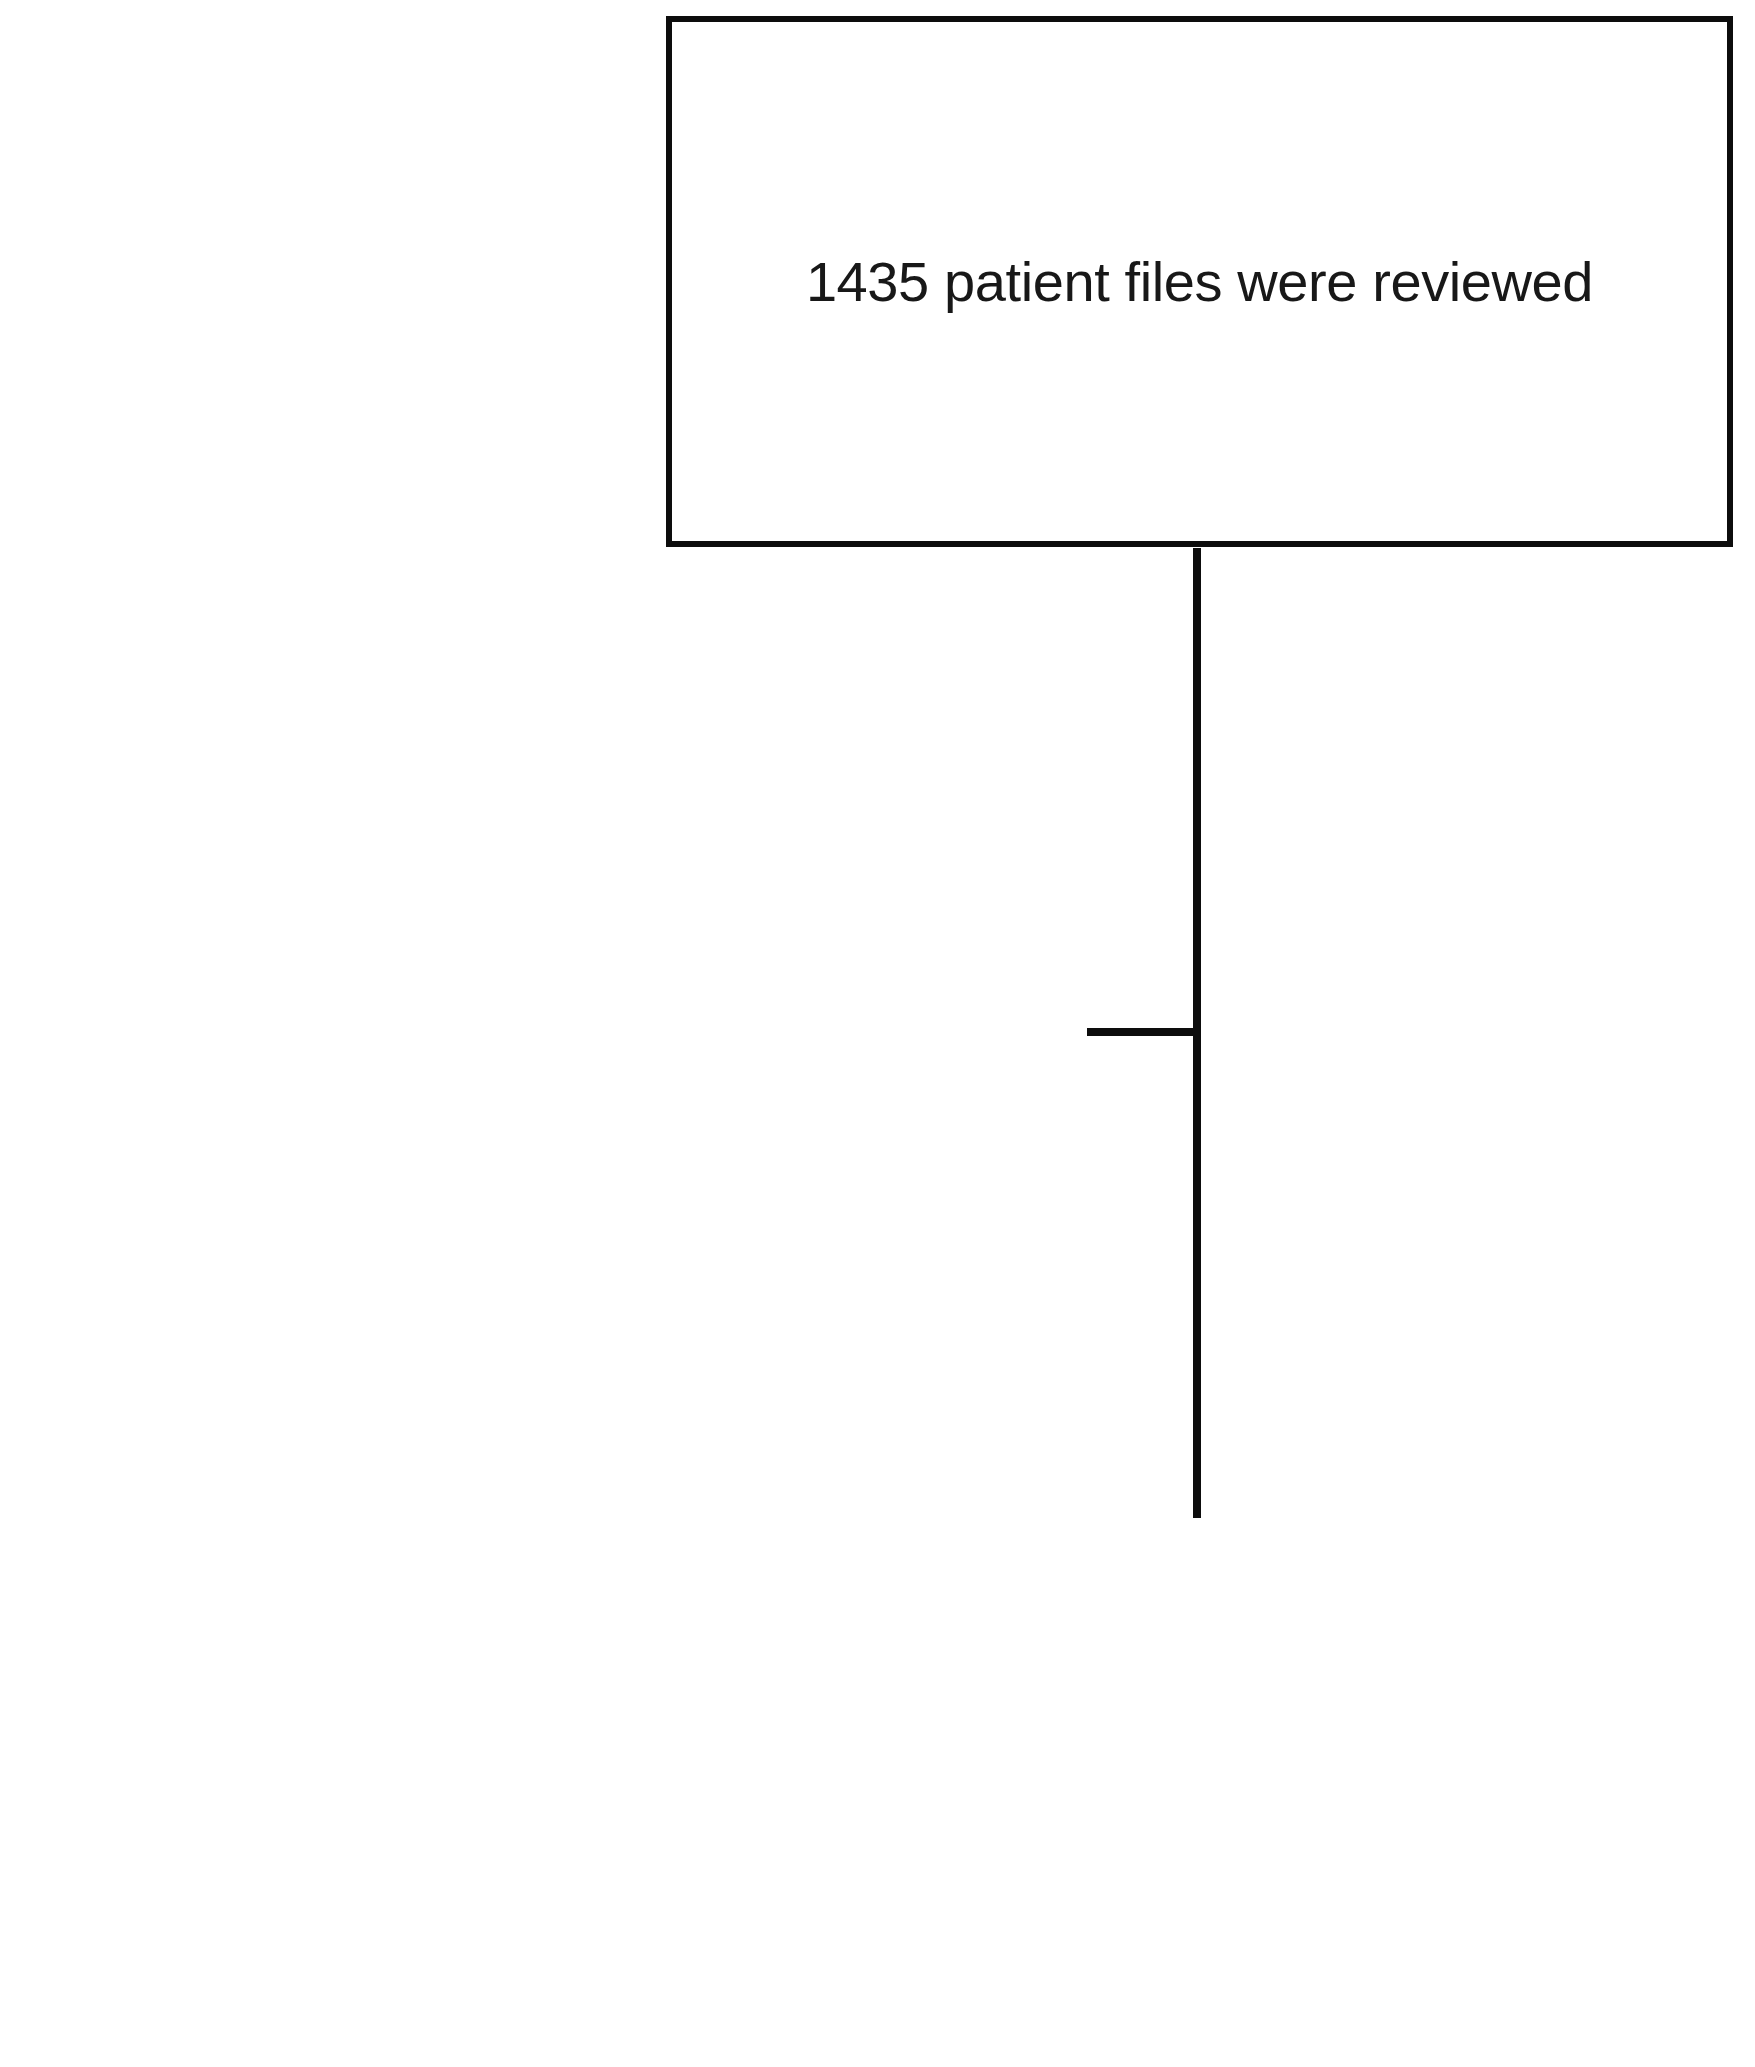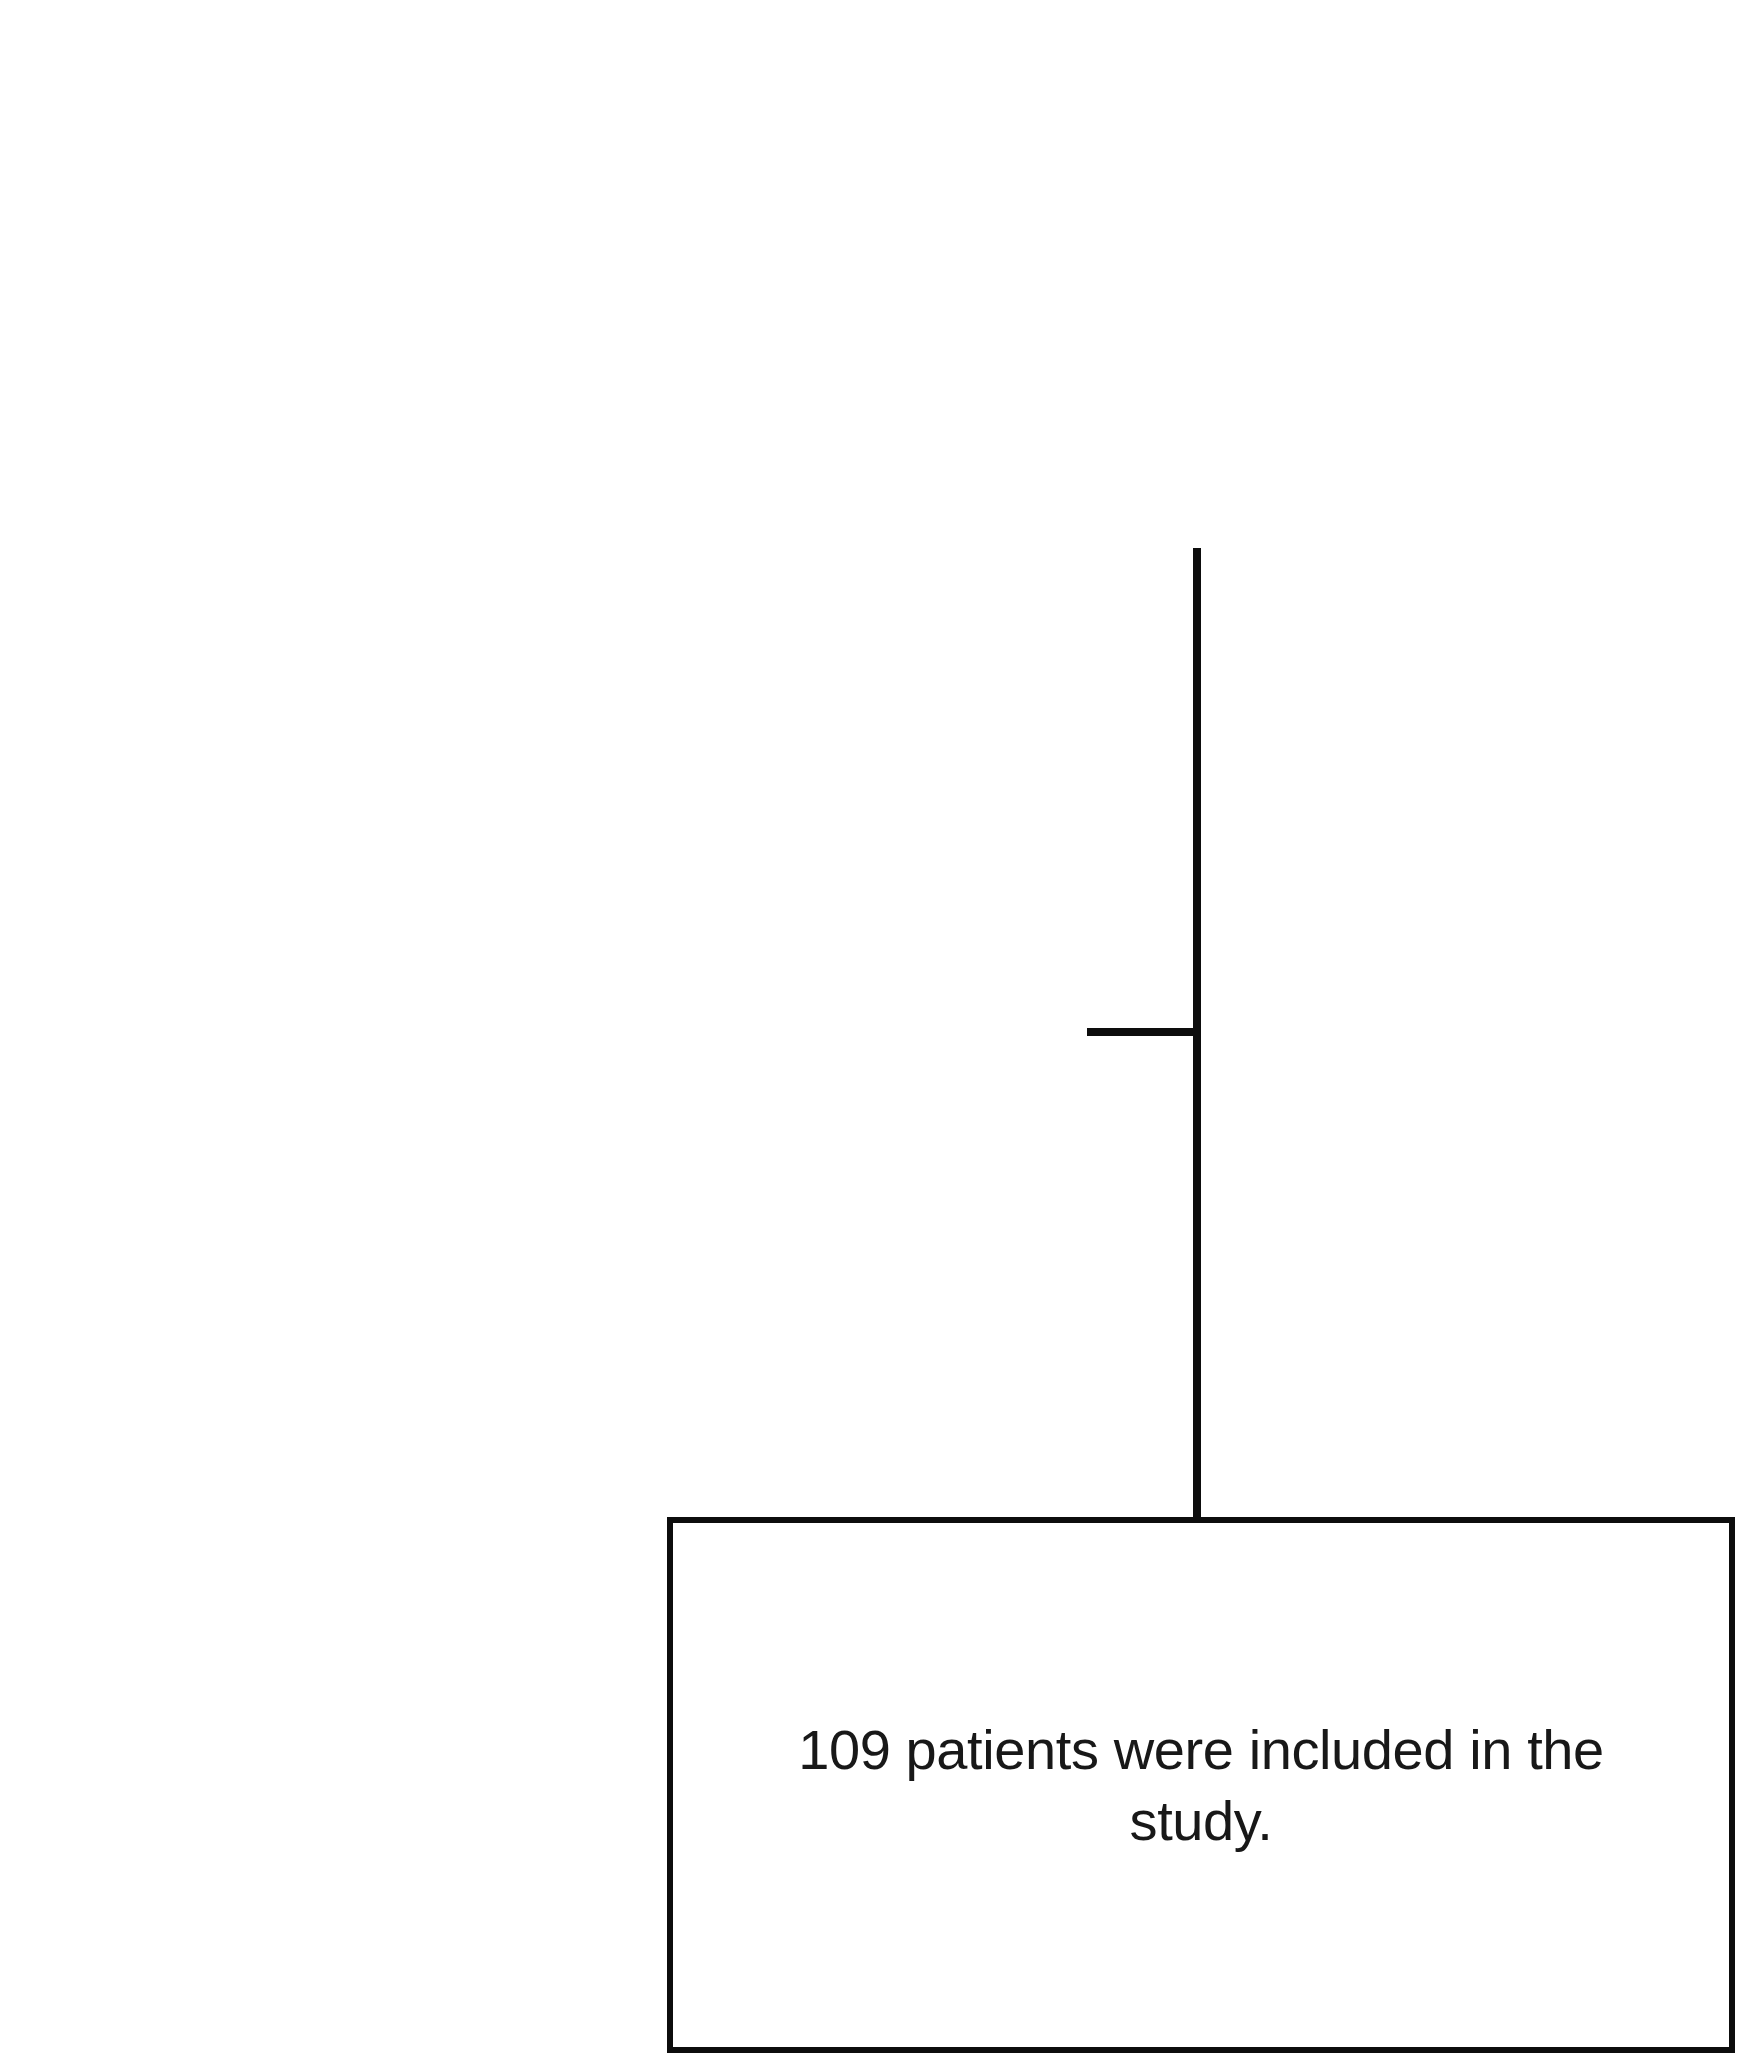--- a/index.html
+++ b/index.html
@@ -40,25 +40,24 @@
   #node-excluded { left: 22px;  top: 763px;  width: 1070px; height: 542px; }
   #node-included { left: 667px; top: 1517px; width: 1068px; height: 536px; }
   #connector-main   { left: 1193px; top: 548px;  width: 7.6px;   height: 970px; }
   #connector-branch { left: 1087px; top: 1028px; width: 112px; height: 7.6px; }
 </style>
 </head>
 <body>
 
 <div class="canvas">
 
+  <div class="node" id="node-reviewed">
+    <div class="node-text">1435 patient files were reviewed</div>
+  </div>
 
   <div class="connector" id="connector-main"></div>
 
 
   <div class="connector" id="connector-branch"></div>
 
-  <div class="node" id="node-included">
-    <div class="node-text">109 patients were included in the
-study.</div>
-  </div>
 
 </div>
 
 
 </body></html>

